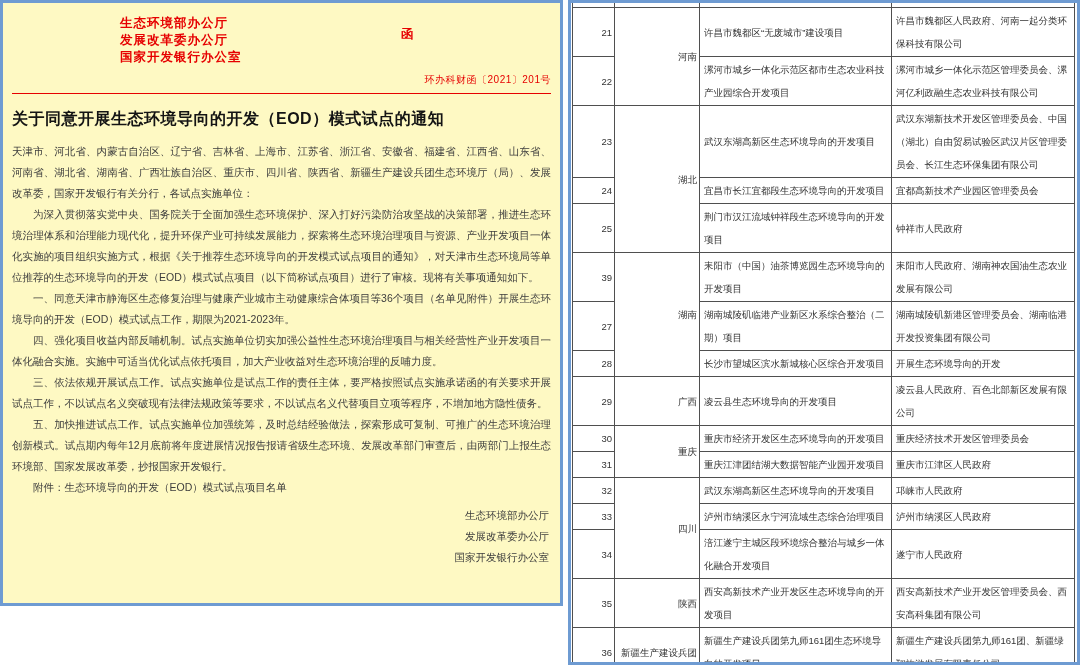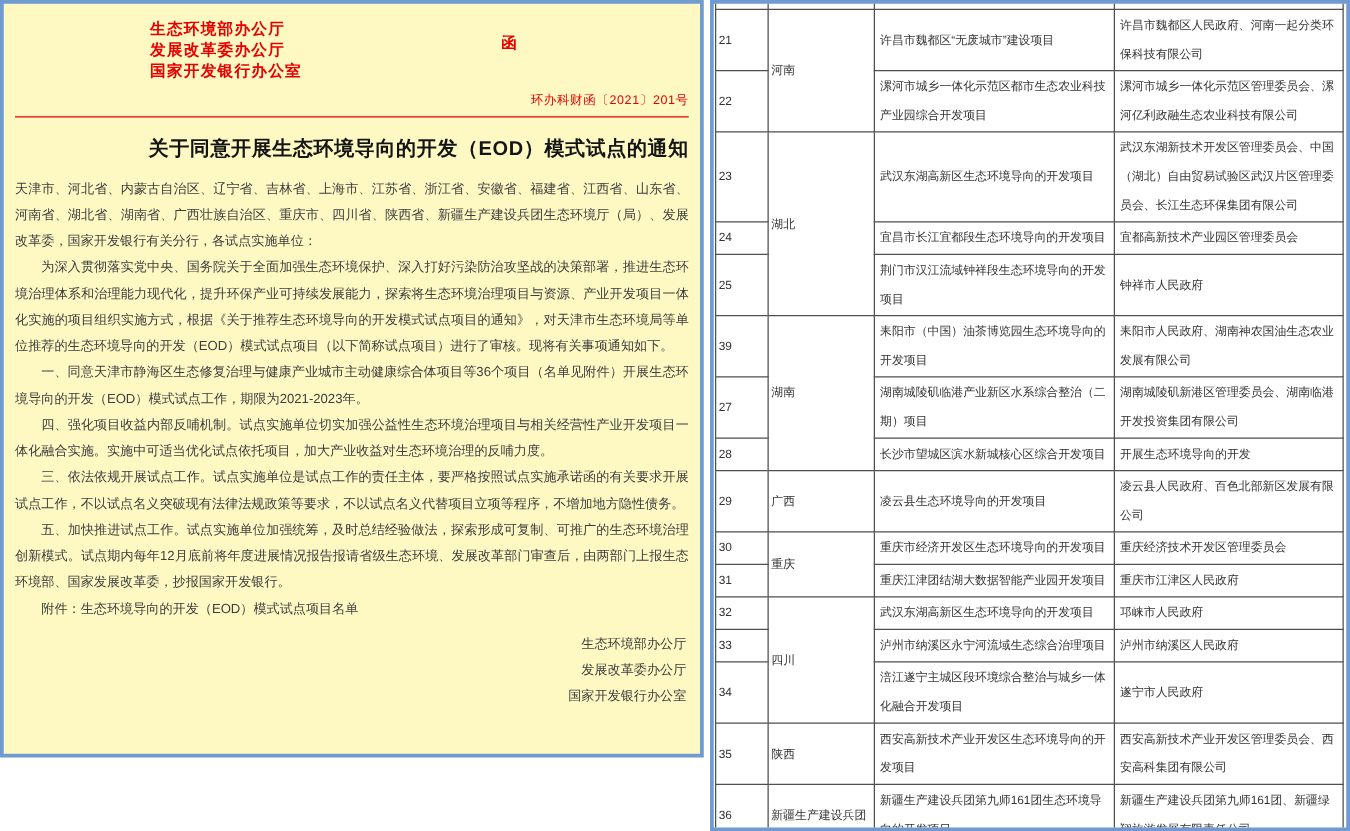--- a/index.html
+++ b/index.html
@@ -16,21 +16,21 @@
   }
   .doc-header{position:relative;margin-top:6px;margin-left:108px;}
   .issuer-line{color:#e60000;font-weight:bold;font-size:12.5px;line-height:17px;letter-spacing:1px;}
   .letter-type{
     position:absolute;left:398px;top:23px;color:#e60000;font-weight:bold;
     font-size:12.5px;
   }
   .doc-number{text-align:right;color:#e60000;font-size:10px;margin-top:7px;letter-spacing:.5px;}
   .red-rule{border:none;border-top:1.5px solid #e60000;margin:6px 0 0 0;}
   .doc-title{
-    text-align:right;font-weight:bold;font-size:16px;color:#141414;
+    text-align:left;font-weight:bold;font-size:16px;color:#141414;
     margin:15px 0 11px 0;letter-spacing:.5px;
   }
   .doc-body p{
     margin:0;font-size:10.5px;line-height:21px;color:#3d3d3d;
     text-align:justify;text-justify:inter-ideograph;word-break:break-all;
   }
   .doc-body p.indent{text-indent:2em;}
   .signature-wrap{margin-top:7px;}
   .sig-line,.doc-date{
     text-align:right;font-size:10.5px;line-height:21px;color:#3d3d3d;padding-right:2px;
@@ -42,21 +42,21 @@
   }
   table.eod{
     border-collapse:collapse;table-layout:fixed;
     width:502px;margin:-2px 0 0 1px;
   }
   table.eod td{
     border:1px solid #4f4f4f;font-size:9.5px;color:#333333;
     line-height:23px;padding:1px 4px;vertical-align:middle;
     word-break:break-all;overflow:hidden;
   }
-  table.eod td.c{text-align:left;padding:1px 2px;}
+  table.eod td.c{text-align:right;padding:1px 2px;}
   table.eod tr.partial td{height:5px;line-height:5px;padding:0;}
 </style>
 </head>
 <body>
 
 <div class="doc-panel">
   <div class="doc-header">
       <div class="issuer-line">生态环境部办公厅</div>
       <div class="issuer-line">发展改革委办公厅</div>
       <div class="issuer-line">国家开发银行办公室</div>

